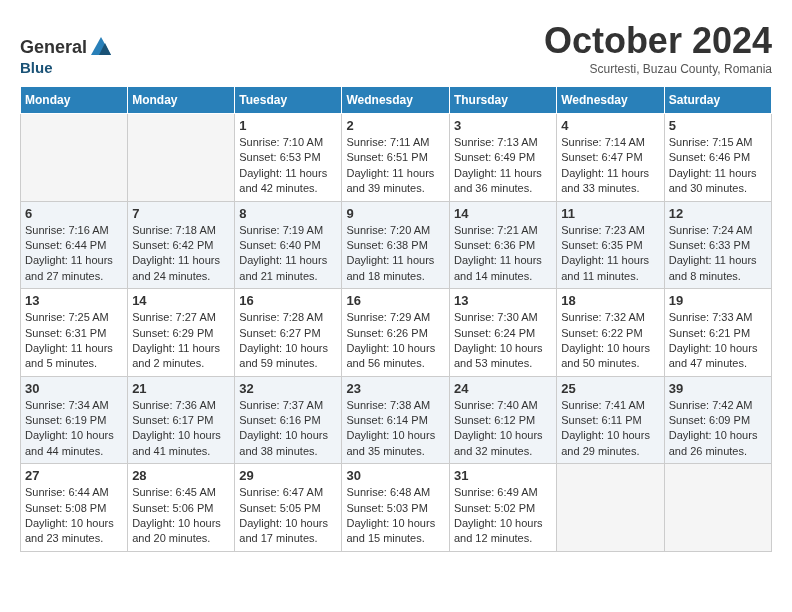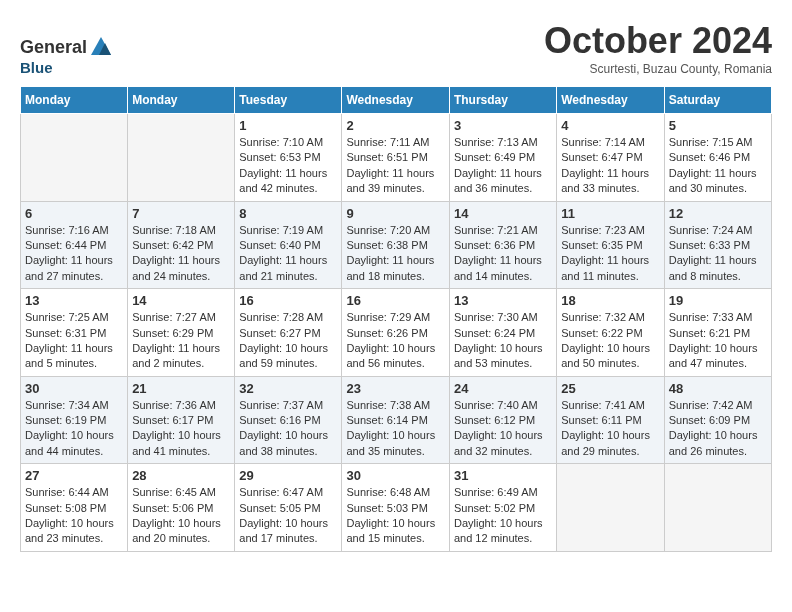--- a/index.html
+++ b/index.html
@@ -229,21 +229,21 @@
         </td>
         <td>
           <span class="day-num">24</span>
           <div class="cell-text">Sunrise: 7:40 AM<br>Sunset: 6:12 PM<br>Daylight: 10 hours and 32 minutes.</div>
         </td>
         <td>
           <span class="day-num">25</span>
           <div class="cell-text">Sunrise: 7:41 AM<br>Sunset: 6:11 PM<br>Daylight: 10 hours and 29 minutes.</div>
         </td>
         <td>
-          <span class="day-num">48</span>
+          <span class="day-num">39</span>
           <div class="cell-text">Sunrise: 7:42 AM<br>Sunset: 6:09 PM<br>Daylight: 10 hours and 26 minutes.</div>
         </td>
       </tr>
       <tr>
         <td>
           <span class="day-num">27</span>
           <div class="cell-text">Sunrise: 6:44 AM<br>Sunset: 5:08 PM<br>Daylight: 10 hours and 23 minutes.</div>
         </td>
         <td>
           <span class="day-num">28</span>

